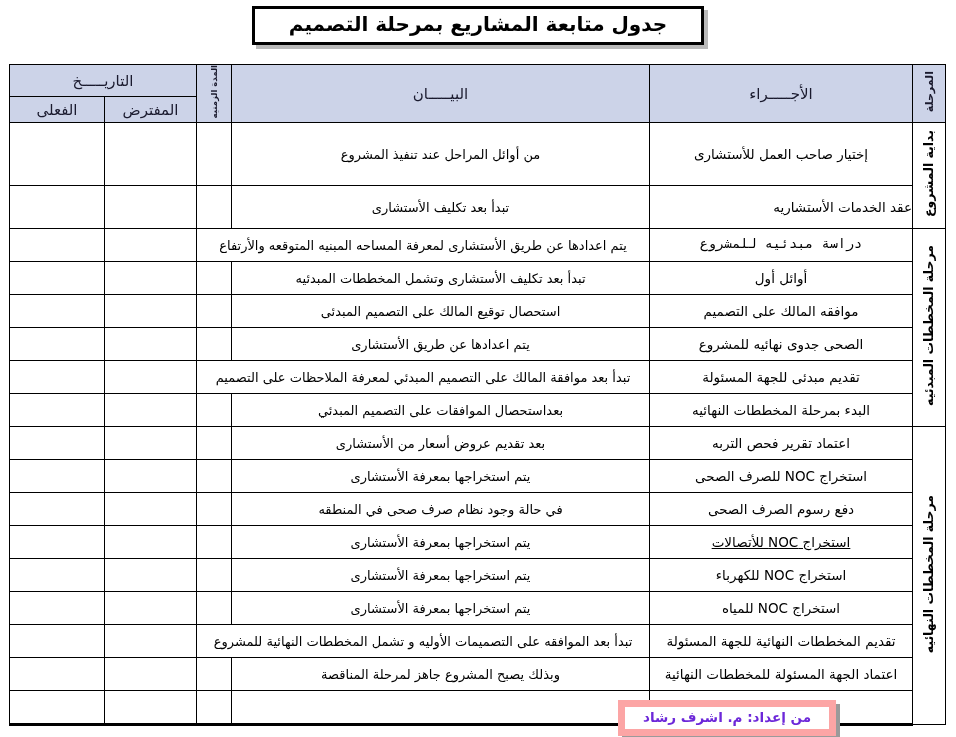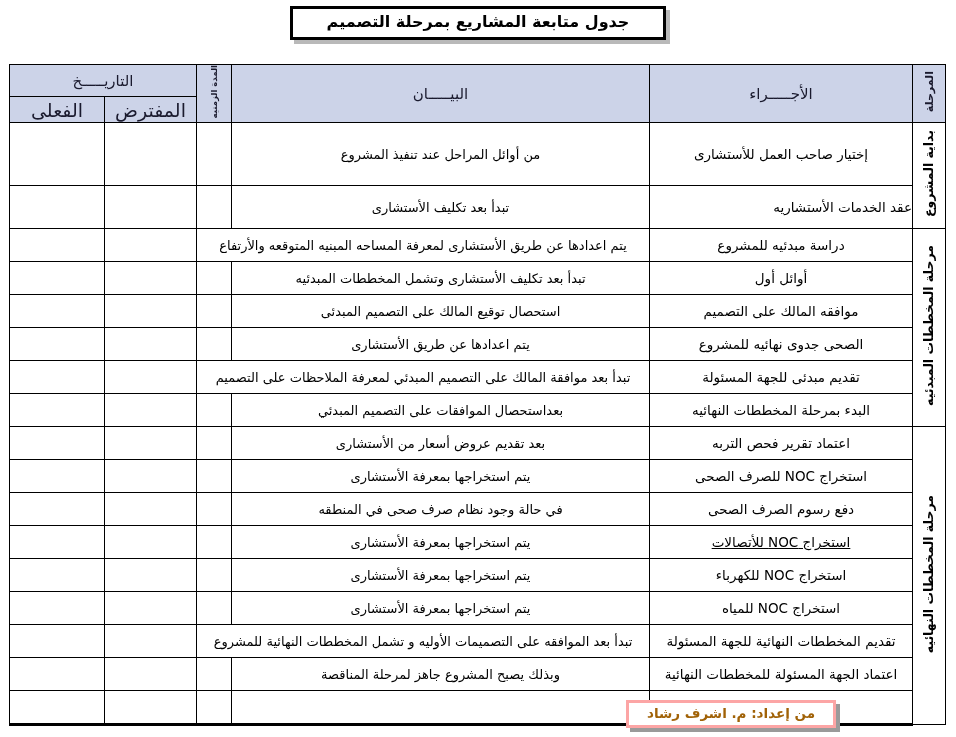--- a/index.html
+++ b/index.html
@@ -28,21 +28,21 @@
     justify-content: center;
     align-items: flex-start;
   }
   .title-box {
     border: 3px solid #000000;
     background: #ffffff;
     padding: 3px 34px 5px 34px;
     box-shadow: 4px 4px 0 #b9b9b9;
   }
   .title-text {
-    font-size: 16px;
+    font-size: 20px;
     font-weight: bold;
     line-height: 1.25;
     white-space: nowrap;
     text-align: center;
   }
 
   
   .table-wrap {
     position: absolute;
     top: 64px;
@@ -67,21 +67,21 @@
     background: #ccd3e8;
     text-align: center;
     font-weight: bold;
     font-size: 15px;
     color: #1a1a2e;
   }
   .hdr-sub {
     background: #ccd3e8;
     text-align: center;
     font-weight: bold;
-    font-size: 19px;
+    font-size: 15px;
     color: #1a1a2e;
     height: 24px;
   }
   .hdr-tall { height: 30px; }
 
   
   .vert {
     width: 33px;
     text-align: center;
     padding: 0;
@@ -141,27 +141,27 @@
 
   
   .footer-wrap {
     position: absolute;
     top: 700px;
     left: 10px;
     width: 936px;
   }
   .footer-box {
     display: inline-block;
-    border: 3px solid #fca5a5;
+    border: 7px solid #fca5a5;
     background: #ffffff;
     padding: 2px 18px 4px 18px;
     box-shadow: 4px 4px 0 #9a9a9a;
     font-size: 13.5px;
     font-weight: bold;
-    color: #a16207;
+    color: #6d28d9;
     margin-right: 110px;
   }
 </style>
 </head>
 <body>
 
 <div class="title-wrap">
   <div class="title-box">
     <div class="title-text">جدول متابعة المشاريع بمرحلة التصميم</div>
   </div>
@@ -205,21 +205,21 @@
         </tr>
         <tr class="sep-bot">
           <td class="cell-proc" style="height: 42px; text-align: right;">عقد الخدمات الأستشاريه</td>
           <td class="cell-note">تبدأ بعد تكليف الأستشارى</td>
           <td class="cell-note blank"></td>
           <td class="cell-note blank frame-left"></td>
           <td class="cell-note blank"></td>
         </tr>
         <tr class="sep-top">
           <td class="vert frame-right" rowspan="6"><span class="vert-inner">مرحلة المخططات المبدئيه</span></td>
-          <td class="cell-proc" style="height: 32px;">دراسة مبدئيه للمشروع</td>
+          <td class="cell-proc" style="height: 32px; font-family: Liberation Mono, monospace;">دراسة مبدئيه للمشروع</td>
           <td class="cell-note" colspan="2">يتم اعدادها عن طريق الأستشارى لمعرفة المساحه المبنيه المتوقعه والأرتفاع</td>
           <td class="cell-note blank frame-left"></td>
           <td class="cell-note blank"></td>
         </tr>
         <tr>
           <td class="cell-proc" style="height: 32px;">أوائل أول</td>
           <td class="cell-note">تبدأ بعد تكليف الأستشارى وتشمل المخططات المبدئيه</td>
           <td class="cell-note blank"></td>
           <td class="cell-note blank frame-left"></td>
           <td class="cell-note blank"></td>

